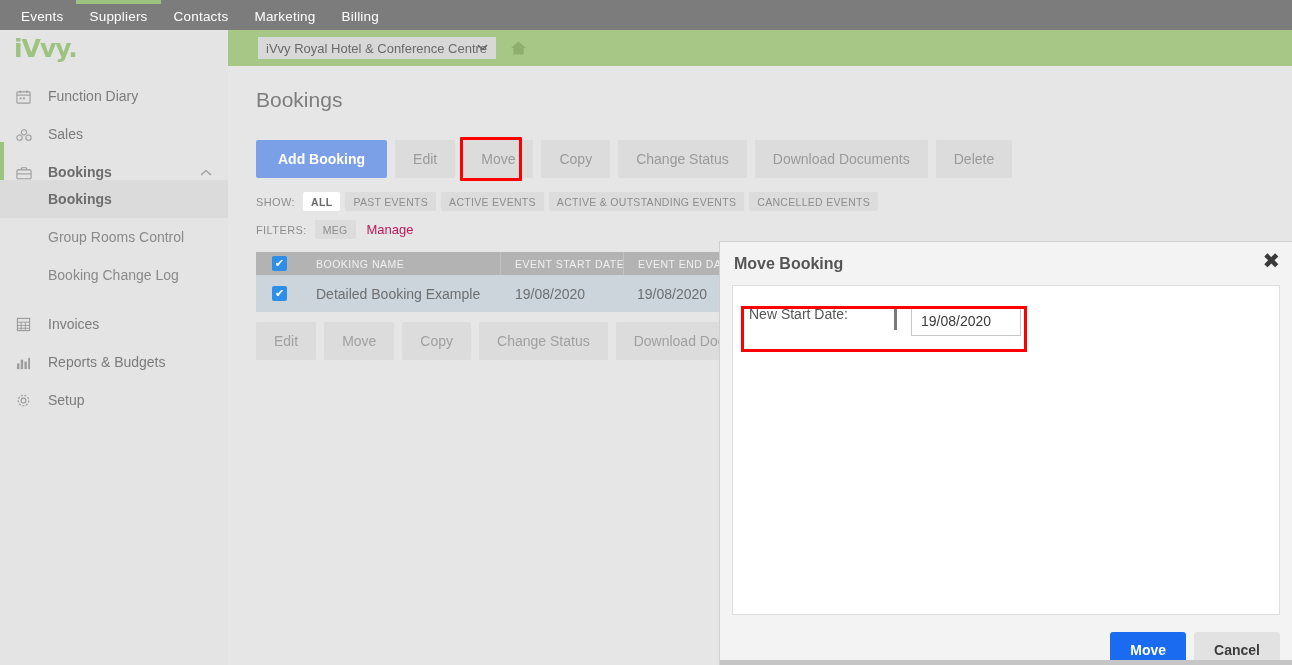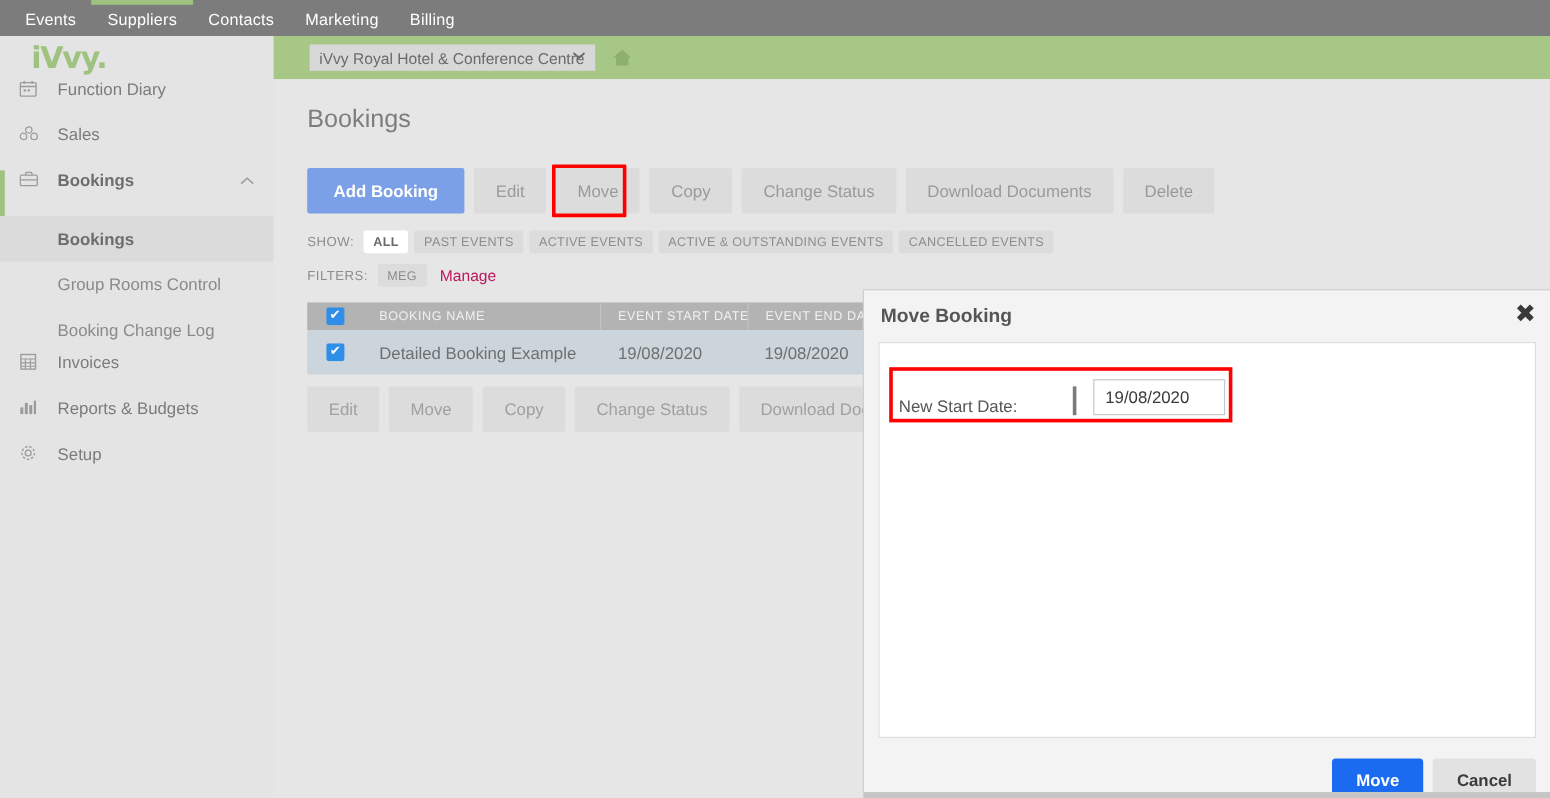--- a/index.html
+++ b/index.html
@@ -23,28 +23,28 @@
     border-top: 4px solid transparent; cursor: pointer;
     line-height: 1;
   }
   .topnav-item.active { border-top-color: #9ec27f; }
 
   
   .sidebar {
     position: absolute; top: 30px; left: 0; width: 228px; height: 635px;
     background: #e4e4e4;
   }
-  .logo-row { height: 36px; display: flex; align-items: center; padding-left: 26px; }
+  .logo-row { height: 36px; display: flex; align-items: center; padding-left: 14px; }
   .logo {
     font-family: "DejaVu Sans", sans-serif;
     font-size: 25px; font-weight: 700; color: #9ec27f;
     letter-spacing: -1px; line-height: 1;
   }
   .side-item {
-    position: relative; display: flex; align-items: flex-start;
+    position: relative; display: flex; align-items: flex-end;
     height: 38px; padding-left: 16px; cursor: pointer;
     color: #7b7b7b; font-size: 14px;
   }
   .side-item .ico {
     width: 22px; margin-right: 10px; display: flex;
     align-items: center; justify-content: flex-start; color: #9b9b9b;
   }
   .side-item.parent-active {
     color: #6d6d6d; font-weight: bold;
   }
@@ -157,21 +157,21 @@
   .modal-close {
     position: absolute; right: 12px; top: 9px;
     font-size: 21px; font-weight: bold; color: #3a3a3a;
     cursor: pointer; line-height: 1; font-family: "DejaVu Sans", sans-serif;
   }
   .modal-body {
     margin: 0 12px; background: #ffffff; border: 1px solid #dedede;
     flex: 1; position: relative; padding: 16px 0 0 0;
   }
   .field-row {
-    display: flex; align-items: flex-end; height: 40px;
+    display: flex; align-items: flex-start; height: 40px;
     margin: 4px 0 0 8px; width: 280px; position: relative;
   }
   .field-label { font-size: 14px; color: #555555; width: 160px; padding-left: 8px; }
   .field-div { width: 3px; height: 24px; background: #7a7a7a; margin-right: 14px; }
   .field-input {
     width: 110px; height: 30px; border: 1px solid #c8c8c8; background: #fff;
     font-size: 14px; color: #3a3a3a; padding: 0 9px;
     font-family: "Liberation Sans", sans-serif;
   }
   .field-hl {

